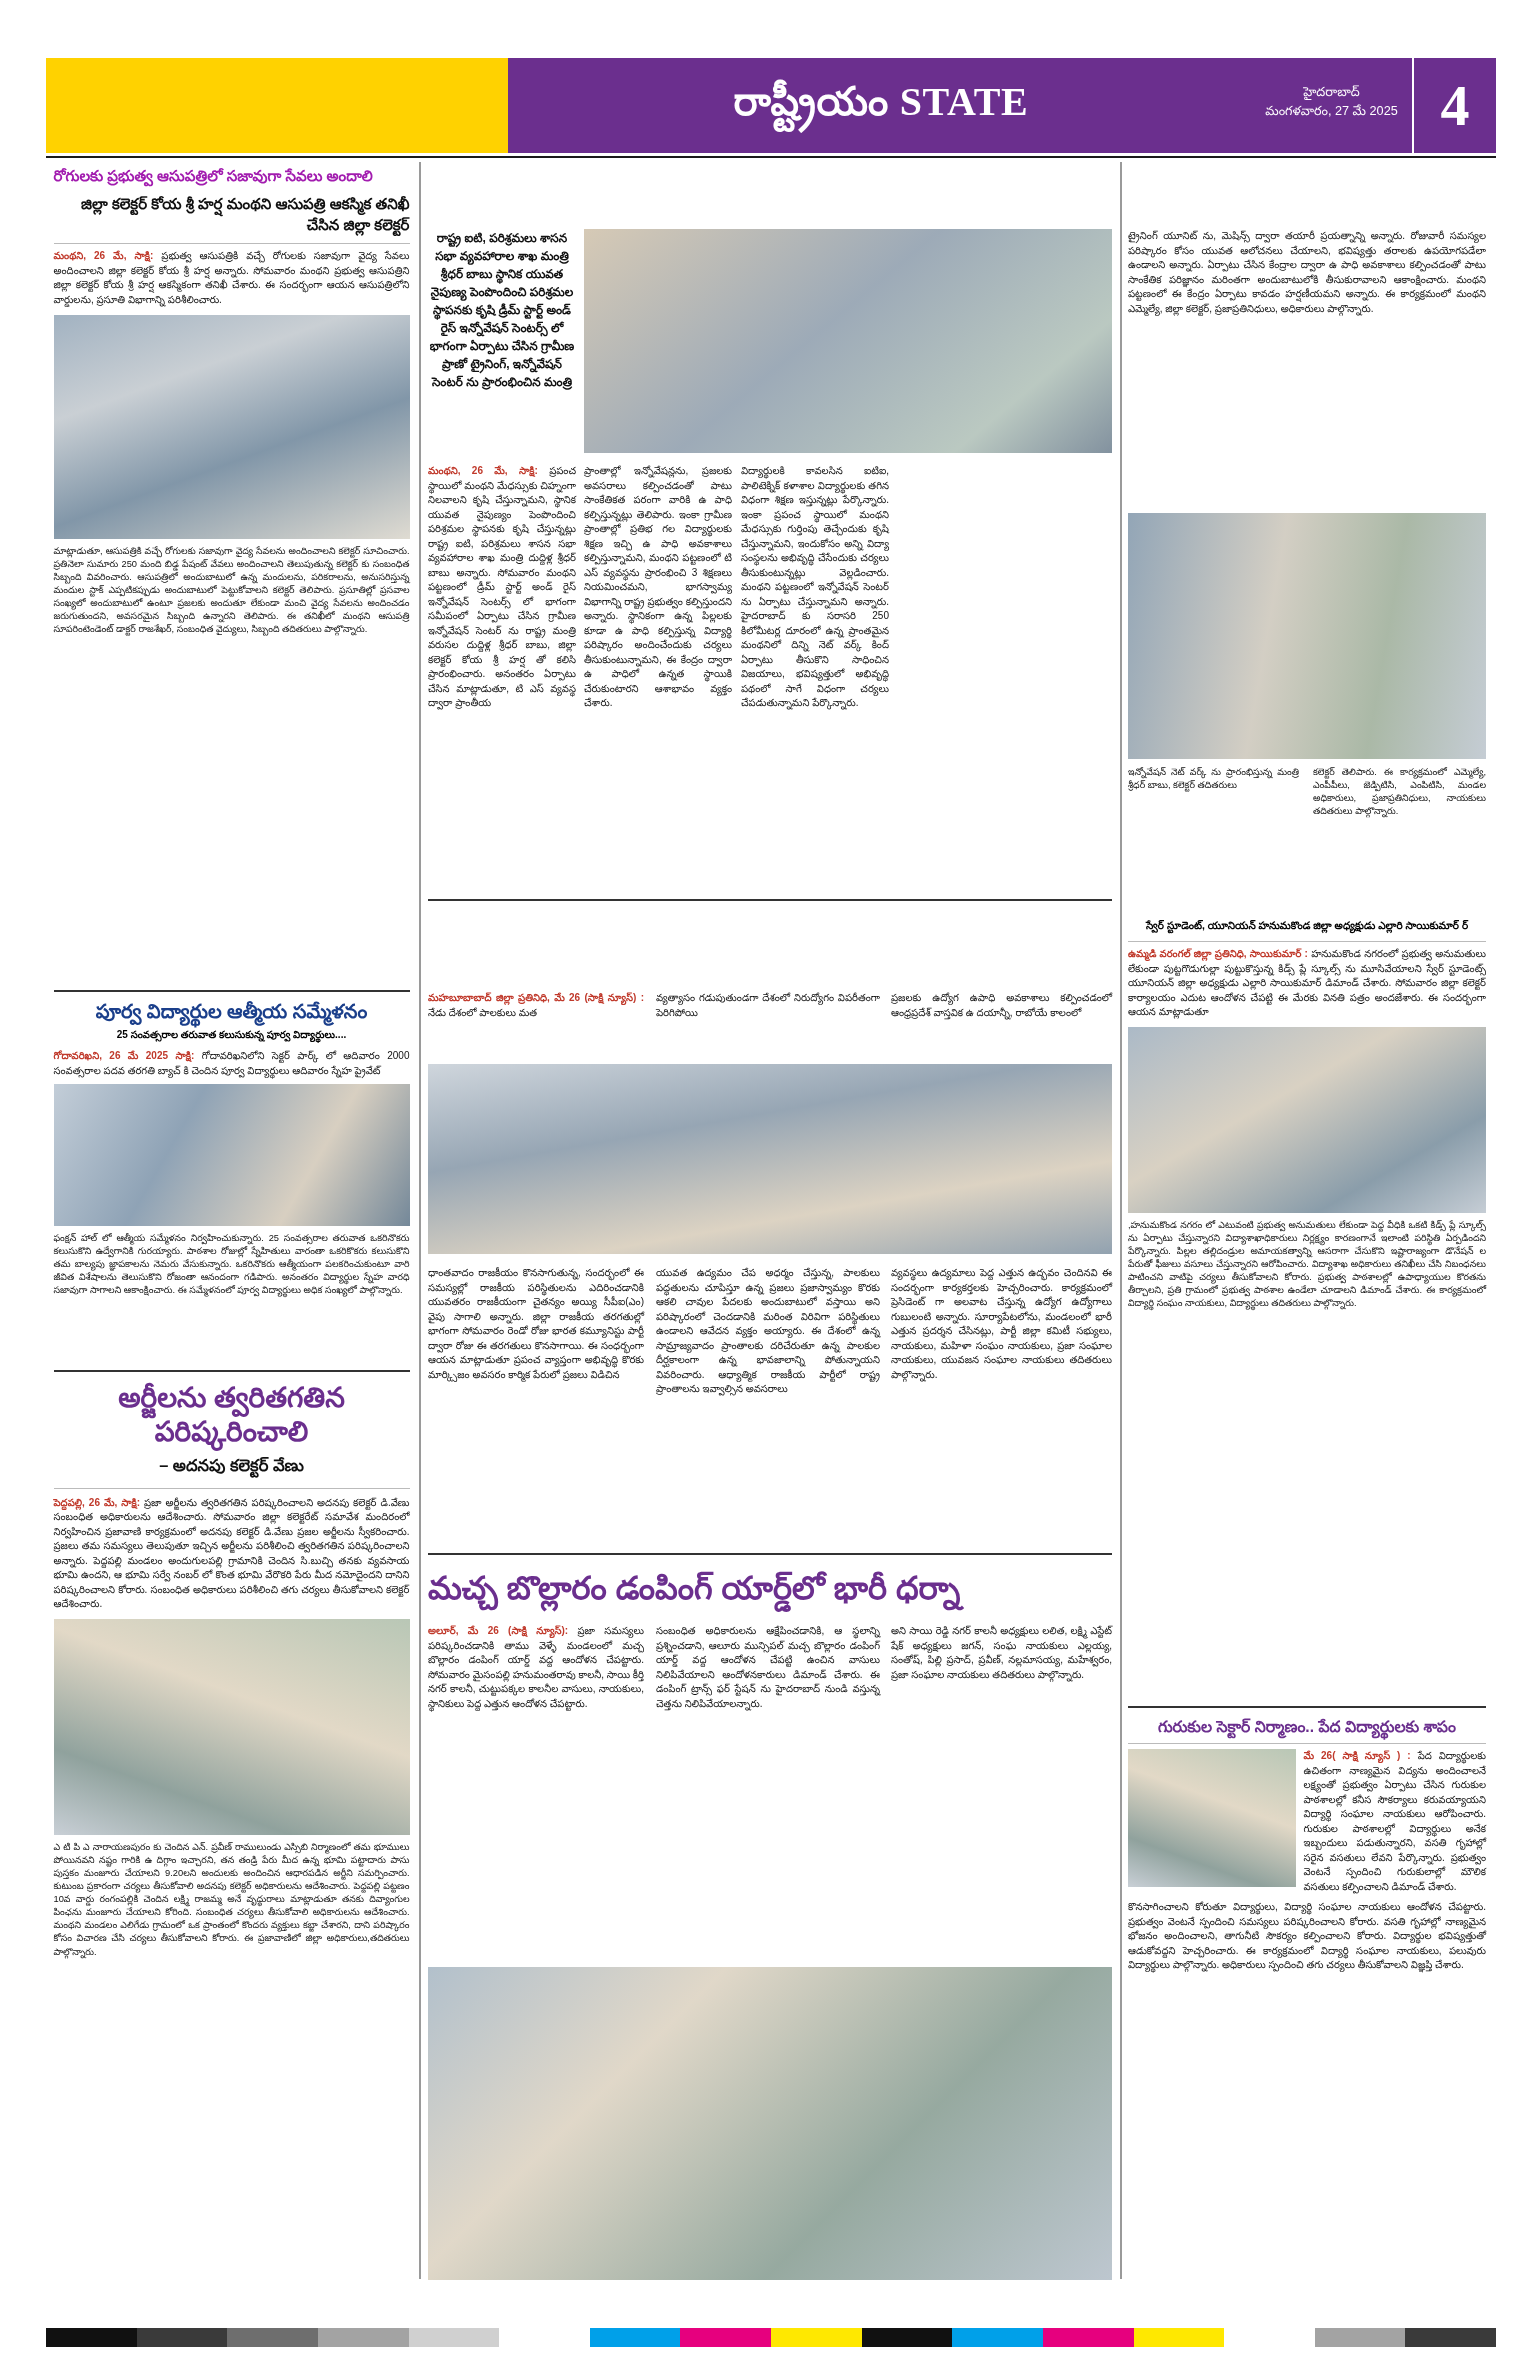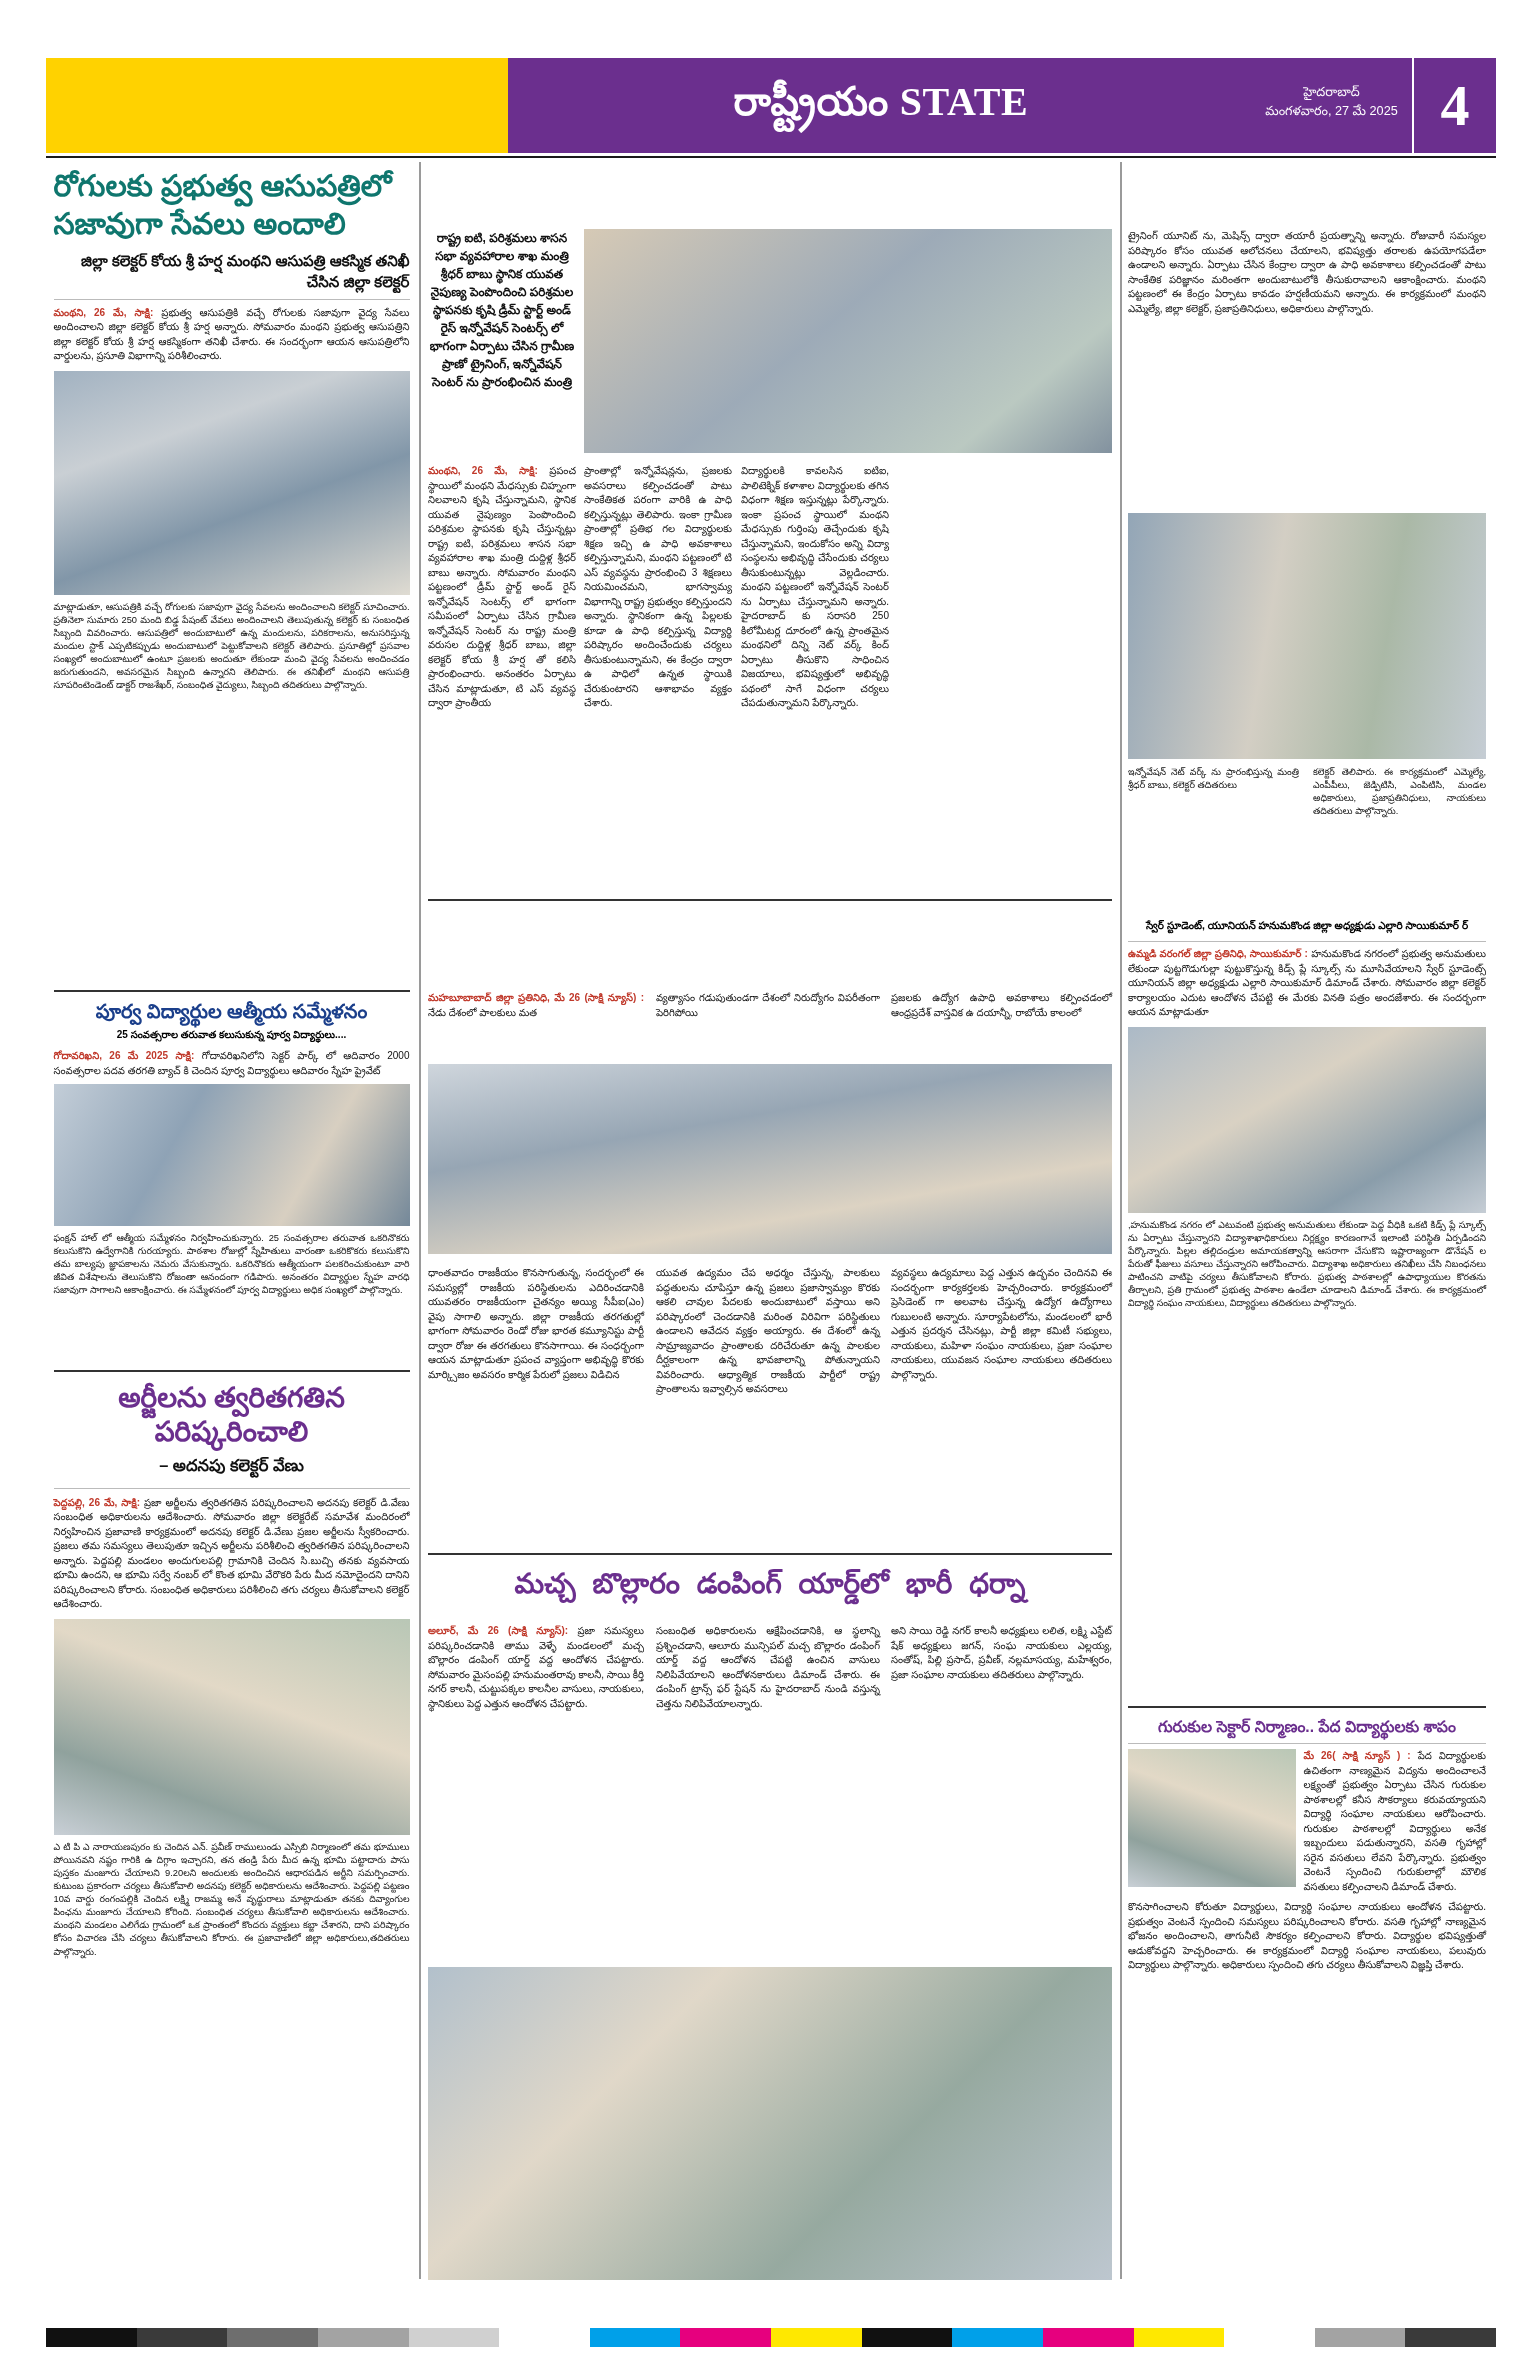--- a/index.html
+++ b/index.html
@@ -59,21 +59,21 @@
       <div class="mast-pagebox">4</div>
     </div>
 
     <div class="rule" style="left:0;top:98px;width:1450px;height:2.2px;"></div>
 
     <div class="vrule" style="left:373px;top:104px;height:2117px;"></div>
     <div class="vrule" style="left:1074px;top:104px;height:2117px;"></div>
 
     <div class="col" style="left:7.5px;top:109px;width:356px;">
 
-      <div class="hl" style="font-size:30px;color:#0f766e;">రోగులకు ప్రభుత్వ ఆసుపత్రిలో సజావుగా సేవలు అందాలి</div>
+      <div class="hl" style="font-size:15px;color:#a21caf;">రోగులకు ప్రభుత్వ ఆసుపత్రిలో సజావుగా సేవలు అందాలి</div>
       <div style="height:7.5px;"></div>
       <div style="font-size:15px;font-weight:bold;color:#111;text-align:right;line-height:1.4;">జిల్లా కలెక్టర్ కోయ శ్రీ హర్ష మంథని ఆసుపత్రి ఆకస్మిక తనిఖీ చేసిన జిల్లా కలెక్టర్</div>
       <div class="hrule" style="position:relative;margin:7.5px 0 6px 0;width:100%;height:0.7px;background:#bbb;"></div>
       <div class="body">
         <span class="dateline">మంథని, 26 మే, సాక్షి:</span>
         <span>ప్రభుత్వ ఆసుపత్రికి వచ్చే రోగులకు సజావుగా వైద్య సేవలు అందించాలని జిల్లా కలెక్టర్ కోయ శ్రీ హర్ష అన్నారు. సోమవారం మంథని ప్రభుత్వ ఆసుపత్రిని జిల్లా కలెక్టర్ కోయ శ్రీ హర్ష ఆకస్మికంగా తనిఖీ చేశారు. ఈ సందర్భంగా ఆయన ఆసుపత్రిలోని వార్డులను, ప్రసూతి విభాగాన్ని పరిశీలించారు.</span>
       </div>
       <div class="ph p1" style="width:356px;height:224px;margin:7.5px 0 6px 0;"></div>
       <div class="cap">మాట్లాడుతూ, ఆసుపత్రికి వచ్చే రోగులకు సజావుగా వైద్య సేవలను అందించాలని కలెక్టర్ సూచించారు. ప్రతినెలా సుమారు 250 మంది బిడ్డ పేషంట్ వేవలు అందించాలని తెలుపుతున్న కలెక్టర్ కు సంబంధిత సిబ్బంది వివరించారు. ఆసుపత్రిలో అందుబాటులో ఉన్న మందులను, పరికరాలను, అనుసరిస్తున్న మందుల స్టాక్ ఎప్పటికప్పుడు అందుబాటులో పెట్టుకోవాలని కలెక్టర్ తెలిపారు. ప్రసూతిల్లో ప్రసవాల సంఖ్యలో అందుబాటులో ఉంటూ ప్రజలకు అందుతూ లేకుండా మంచి వైద్య సేవలను అందించడం జరుగుతుందని, అవసరమైన సిబ్బంది ఉన్నారని తెలిపారు. ఈ తనిఖీలో మంథని ఆసుపత్రి సూపరింటెండెంట్ డాక్టర్ రాజశేఖర్, సంబంధిత వైద్యులు, సిబ్బంది తదితరులు పాల్గొన్నారు.</div>
     </div>
@@ -167,21 +167,21 @@
     <div class="col" style="left:610px;top:1208px;width:224px;">
       <div class="body">యువత ఉద్యమం చేప అధర్మం చేస్తున్న, పాలకులు పద్ధతులను చూపిస్తూ ఉన్న ప్రజలు ప్రజాస్వామ్యం కొరకు ఆకలి చావుల పేదలకు అందుబాటులో వస్తాయి అని పరిష్కారంలో చెందడానికి మరింత విరివిగా పరిస్థితులు ఉండాలని ఆవేదన వ్యక్తం అయ్యారు. ఈ దేశంలో ఉన్న సామ్రాజ్యవాదం ప్రాంతాలకు దరిచేరుతూ ఉన్న పాలకుల దీర్ఘకాలంగా ఉన్న భావజాలాన్ని పోతున్నాయని వివరించారు. ఆధ్యాత్మిక రాజకీయ పార్టీలో రాష్ట్ర ప్రాంతాలను ఇవ్వాల్సిన అవసరాలు</div>
     </div>
     <div class="col" style="left:845px;top:1208px;width:221px;">
       <div class="body">వ్యవస్థలు ఉద్యమాలు పెద్ద ఎత్తున ఉద్భవం చెందినవి ఈ సందర్భంగా కార్యకర్తలకు హెచ్చరించారు. కార్యక్రమంలో ప్రెసిడెంట్ గా అలవాట చేస్తున్న ఉద్యోగ ఉద్యోగాలు గుబులంటి అన్నారు. సూర్యాపేటలోను, మండలంలో భారీ ఎత్తున ప్రదర్శన చేసినట్లు, పార్టీ జిల్లా కమిటీ సభ్యులు, నాయకులు, మహిళా సంఘం నాయకులు, ప్రజా సంఘాల నాయకులు, యువజన సంఘాల నాయకులు తదితరులు పాల్గొన్నారు.</div>
     </div>
 
     <div class="hrule" style="left:382px;top:1495px;width:684px;height:2.2px;background:#333;"></div>
 
     <div class="col" style="left:382px;top:1510px;width:684px;">
-      <div class="hl" style="font-size:28px;color:#6b2f8e;text-align:center;font-family:Liberation Mono, monospace;">మచ్చ బొల్లారం డంపింగ్ యార్డ్‌లో భారీ ధర్నా</div>
+      <div class="hl" style="font-size:32px;color:#6b2f8e;">మచ్చ బొల్లారం డంపింగ్ యార్డ్‌లో భారీ ధర్నా</div>
     </div>
 
     <div class="col" style="left:382px;top:1566px;width:216px;">
       <div class="body">
         <span class="dateline">అలూర్, మే 26 (సాక్షి న్యూస్):</span>
         <span>ప్రజా సమస్యలు పరిష్కరించడానికి తాము వెళ్ళే మండలంలో మచ్చ బొల్లారం డంపింగ్ యార్డ్ వద్ద ఆందోళన చేపట్టారు. సోమవారం మైసంపల్లి హనుమంతరావు కాలనీ, సాయి కీర్తి నగర్ కాలనీ, చుట్టుపక్కల కాలనీల వాసులు, నాయకులు, స్థానికులు పెద్ద ఎత్తున ఆందోళన చేపట్టారు.</span>
       </div>
     </div>
     <div class="col" style="left:610px;top:1566px;width:224px;">
       <div class="body">సంబంధిత అధికారులను ఆక్షేపించడానికి, ఆ స్థలాన్ని ప్రశ్నించడాని, ఆలూరు మున్సిపల్ మచ్చ బొల్లారం డంపింగ్ యార్డ్ వద్ద ఆందోళన చేపట్టి ఉంచిన వాసులు నిలిపివేయాలని ఆందోళనకారులు డిమాండ్ చేశారు. ఈ డంపింగ్ ట్రాన్స్ ఫర్ స్టేషన్ ను హైదరాబాద్ నుండి వస్తున్న చెత్తను నిలిపివేయాలన్నారు.</div>

